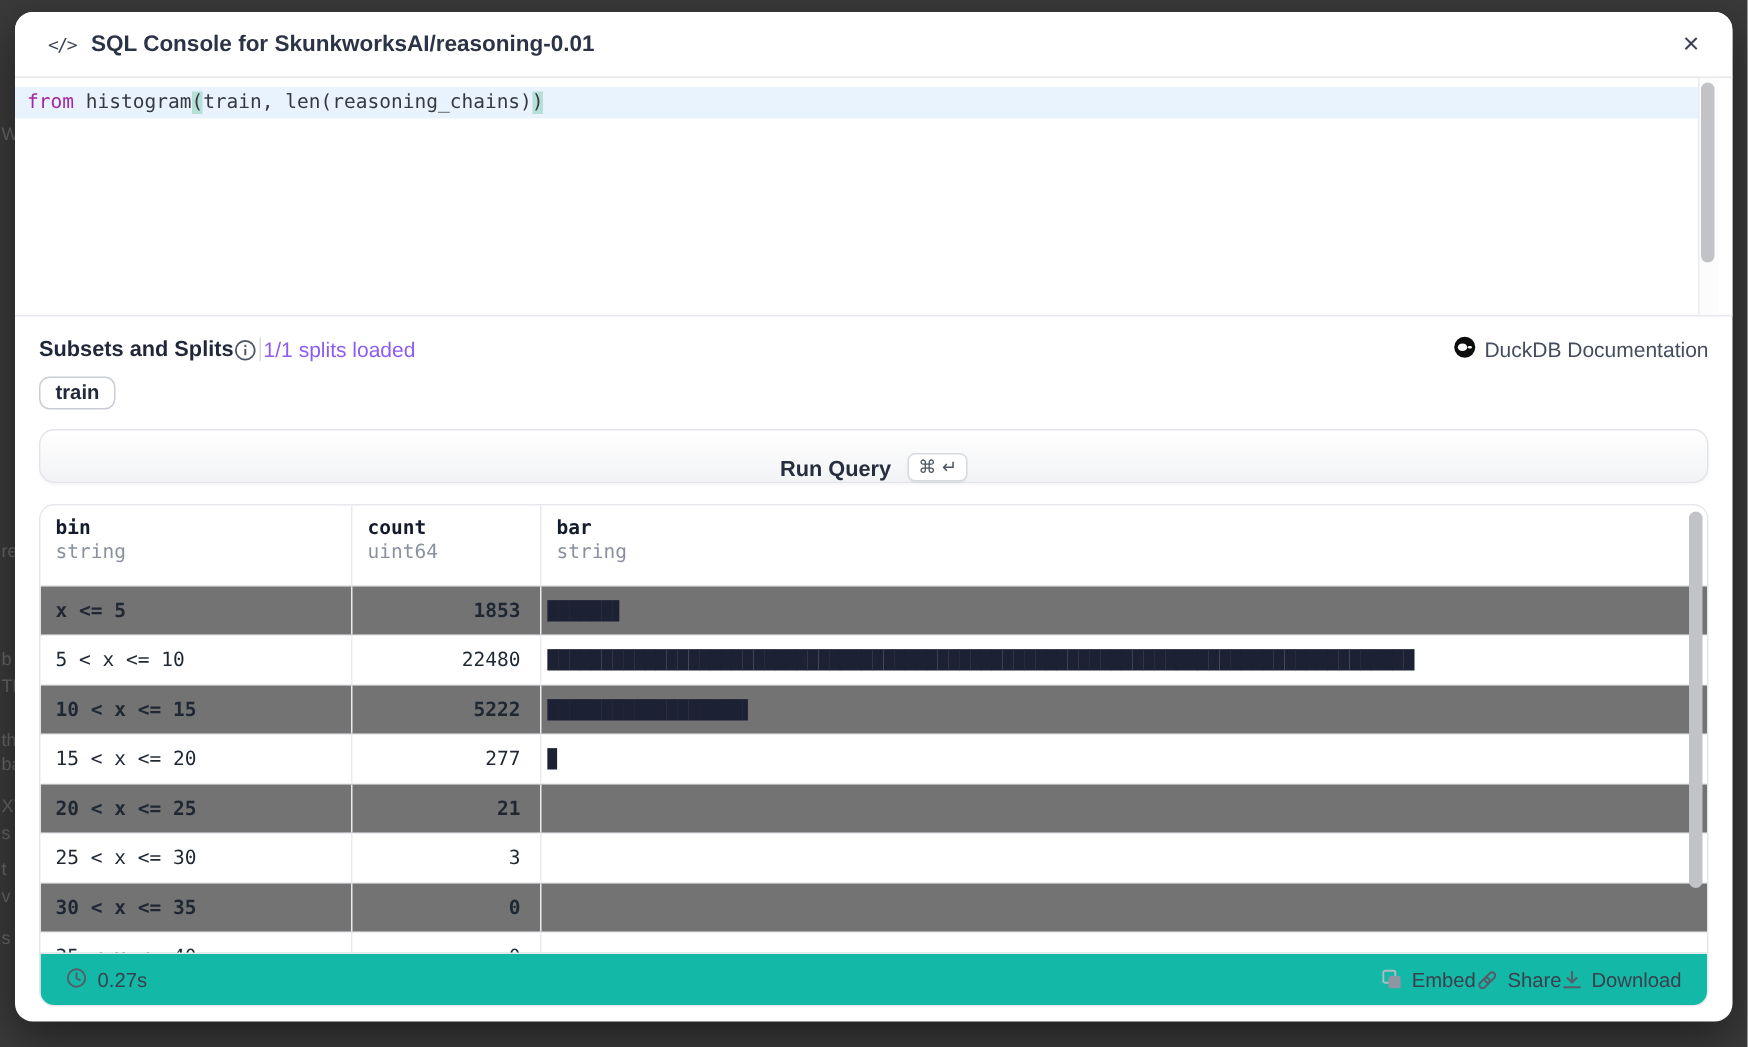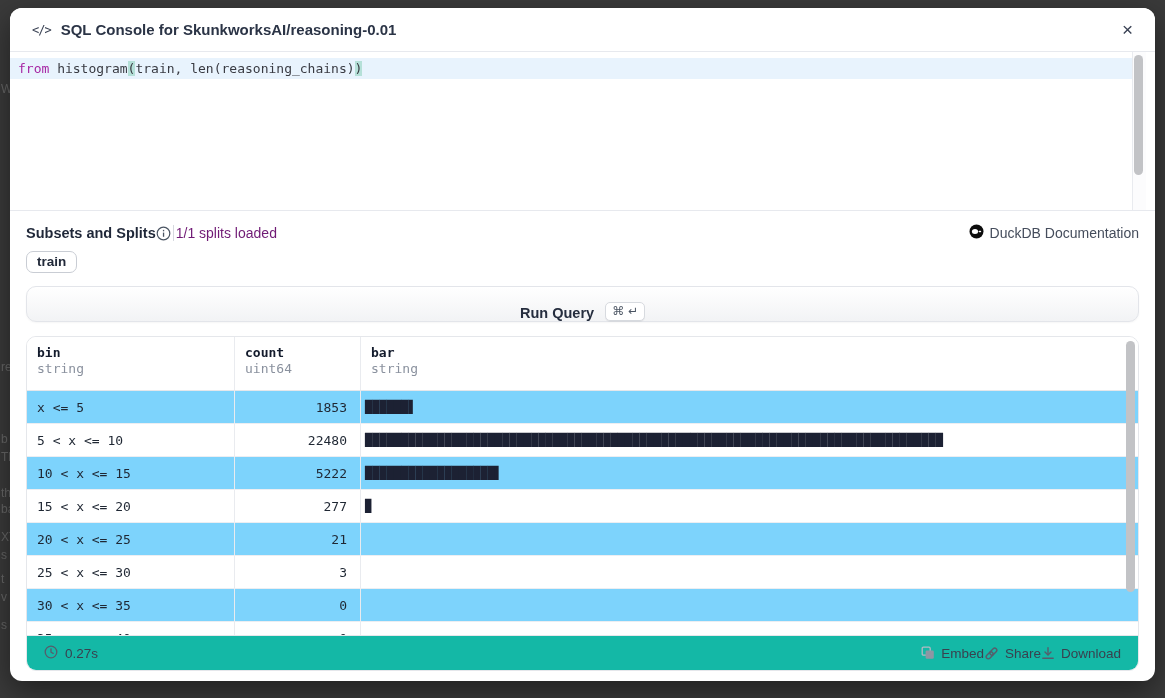--- a/index.html
+++ b/index.html
@@ -31,21 +31,21 @@
   .tok-bracket { background:#b5e0d8; color:#383a42; }
   .ed-sb-track { position:absolute; top:0; bottom:0; right:9px; width:14px; border-left:1px solid #e9ebef; background:#fcfcfd; }
   .ed-sb-thumb { position:absolute; top:3px; right:12px; width:9px; height:120px; background:#c2c3c6; border-radius:5px; }
 
   
   .content { padding:0 16px; }
   .subsets-row { margin-top:13px; display:flex; align-items:center; gap:0; }
   .subsets-label { font-size:14.5px; font-weight:700; color:#1f2738; }
   .info-icon svg { display:block; }
   .v-divider { width:1px; height:16px; background:#d6d9df; margin:0 2px; }
-  .splits-loaded { font-size:14px; color:#701a75; }
+  .splits-loaded { font-size:14px; color:#8b5cf6; }
   .duckdb-link { margin-left:auto; display:flex; align-items:center; gap:6px;
                  font-size:14px; color:#454d5c; cursor:pointer; }
 
   .split-badge { display:inline-block; margin-top:9px; padding:2px 10px 3px;
                  border:1.5px solid #c9cdd4; border-radius:7px;
                  font-size:13.5px; font-weight:700; color:#222a3a; cursor:pointer; background:#fff; }
 
   
   .run-btn { margin:13px 0 0; width:100%; height:36px; border:1px solid #e3e5ea; border-radius:10px;
              background:linear-gradient(#ffffff, #f2f3f5);
@@ -61,21 +61,21 @@
   .table-viewport { position:relative; height:300px; overflow:hidden; }
   .tbl { font-family:"DejaVu Sans Mono", monospace; font-size:13px; color:#1f2733; }
   .thead { display:flex; height:54px; border-bottom:1px solid #e5e7eb; background:#fff; }
   .th { padding:8px 10px; }
   .th .cname { font-weight:700; color:#131b2c; }
   .th .ctype { color:#8a919e; margin-top:1px; }
   .col-bin { width:208px; border-right:1px solid #e9ebef; flex:none; }
   .col-count { width:126px; border-right:1px solid #e9ebef; flex:none; }
   .col-bar { flex:1; }
   .trow { display:flex; height:33px; border-bottom:1px solid #eceef2; background:#fff; }
-  .trow.odd { background:#7dd3fc; }
+  .trow.odd { background:#737373;font-weight:bold; }
   .td { display:flex; align-items:center; padding:0 10px; overflow:hidden; }
   .td.count { justify-content:flex-end; padding-right:13px; }
   .td.bar { padding-left:4px; }
   .bar-text { font-size:12px; line-height:1; color:#1c2133; letter-spacing:0; white-space:pre; }
   .tbl-sb-thumb { position:absolute; top:4px; right:3px; width:9px; height:251px; background:#c2c3c6; border-radius:5px; }
 
   
   .results-footer { height:35px; border-top:1px solid #e5e7eb; background:#14b8a6;
                     display:flex; align-items:center; padding:0 17px; }
   .elapsed { display:flex; align-items:center; gap:7px; font-size:13.5px; color:#39414f; }

